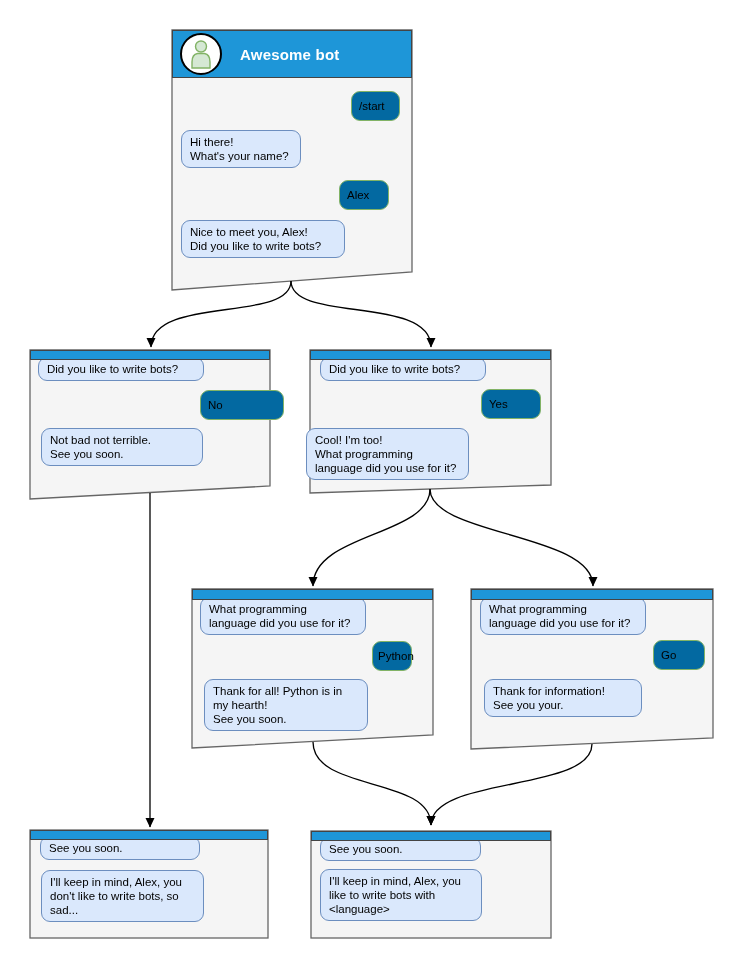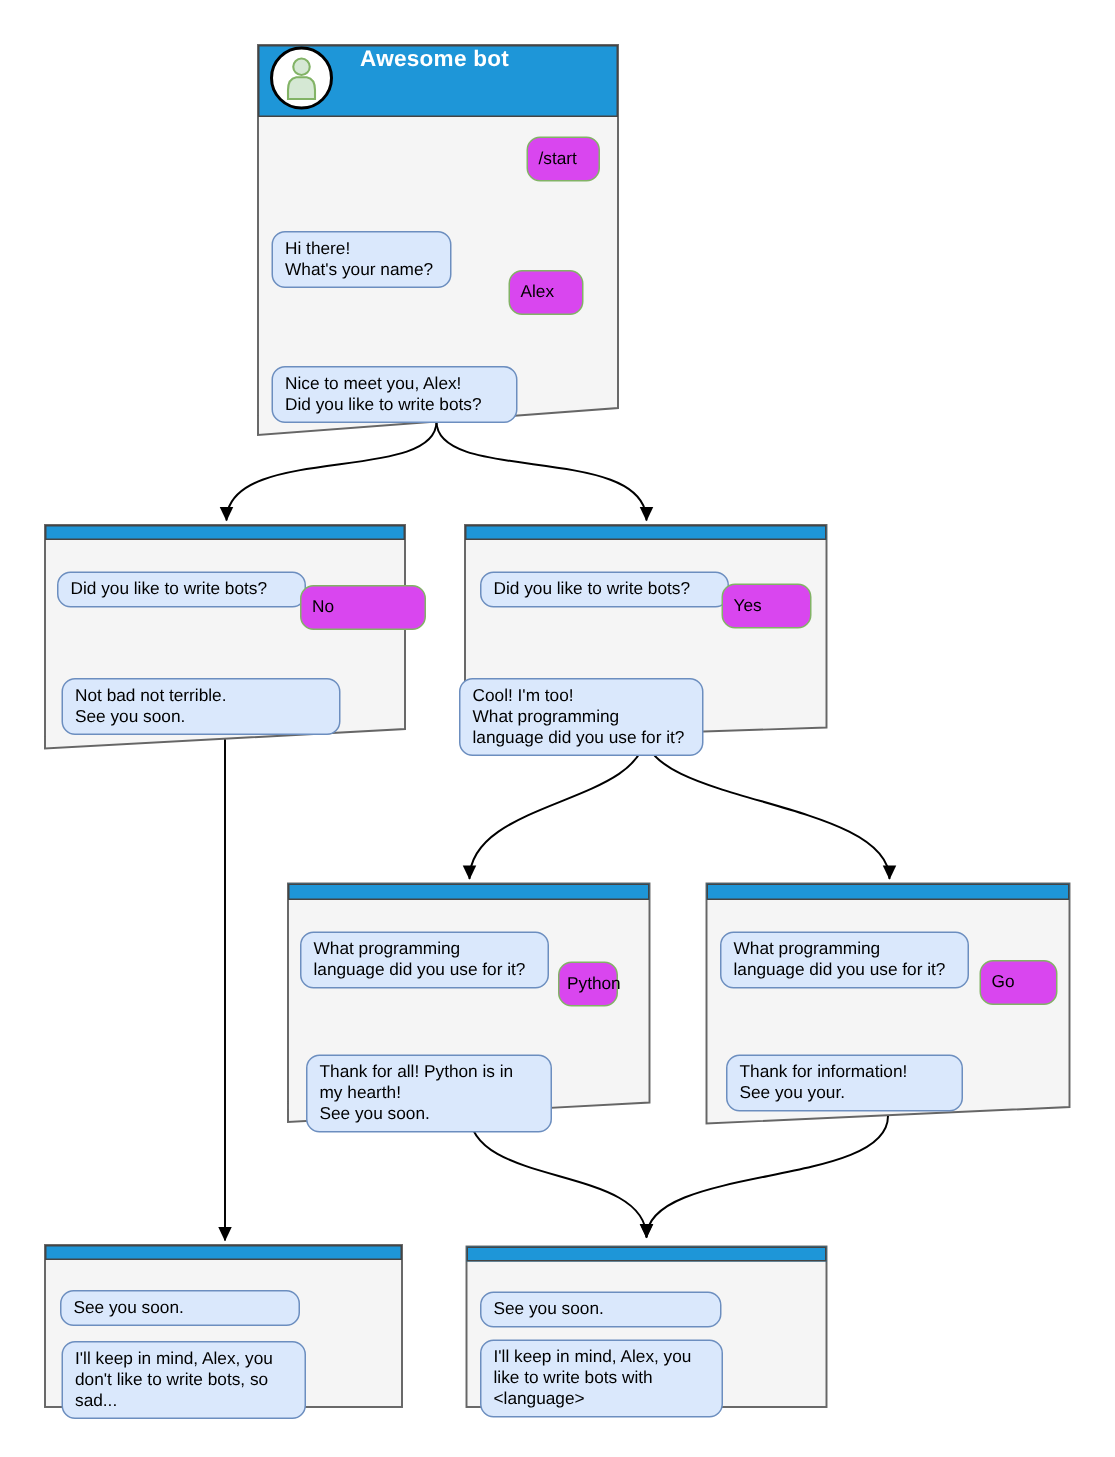--- a/index.html
+++ b/index.html
@@ -7,26 +7,26 @@
     position:relative; width:743px; height:971px;
     font-family:"Liberation Sans", sans-serif;
     color:#000; overflow:hidden; background:#fff;
   }
   .canvas svg.bg { position:absolute; left:0; top:0; z-index:0; }
   .bubble {
     position:absolute; z-index:1; box-sizing:border-box;
     font-size:11.5px; line-height:14px; white-space:pre-line;
     border-radius:9px; padding:4px 8px; color:#000;
   }
-  .bubble.bot  { background:#dae8fc; border:1px solid #6c8ebf;margin-top:24px; }
-  .bubble.user { background:#d946ef; border:1px solid #82b366; padding:7px 7px; }
+  .bubble.bot  { background:#dae8fc; border:1px solid #6c8ebf; }
+  .bubble.user { background:#0369a1; border:1px solid #82b366; padding:7px 7px; }
   .win-header {
     position:absolute; z-index:2; box-sizing:border-box;
     background:#1e96d8; border:1px solid #444;
-    display:flex; 
+    display:flex; align-items:center;
   }
   .win-title {
     color:#fff; font-weight:bold; font-size:15px; margin-left:18px;
     letter-spacing:0.2px;
   }
   .avatar {
     box-sizing:border-box; width:42px; height:42px; margin-left:7px;
     background:#fff; border:2px solid #000; border-radius:50%;
     display:flex; align-items:center; justify-content:center; flex:0 0 auto;
   }
@@ -77,21 +77,21 @@
           <path d="M4 29 L4 23 Q4 15.5 9.5 14.5 L16.5 14.5 Q22 15.5 22 23 L22 29 Z"></path>
           <circle cx="13" cy="7.5" r="5.5"></circle>
         </g>
       </svg>
     </div>
     <div class="win-title">Awesome bot</div>
   </div>
 
   <div class="bubble bot" style="left:38px;top:357px;width:166px">Did you like to write bots?</div>
   <div class="bubble user" style="left:200px;top:390px;width:84px">No</div>
-  <div class="bubble bot" style="left:41px;top:428px;width:186px">Not bad not terrible.
+  <div class="bubble bot" style="left:41px;top:428px;width:162px">Not bad not terrible.
 See you soon.</div>
   <div class="win-header" style="left:30px;top:350px;width:240px;height:10px"></div>
 
   <div class="bubble bot" style="left:320px;top:357px;width:166px">Did you like to write bots?</div>
   <div class="bubble user" style="left:481px;top:389px;width:60px">Yes</div>
   <div class="bubble bot" style="left:306px;top:428px;width:163px">Cool! I'm too!
 What programming
 language did you use for it?</div>
   <div class="win-header" style="left:310px;top:350px;width:241px;height:10px"></div>
 

